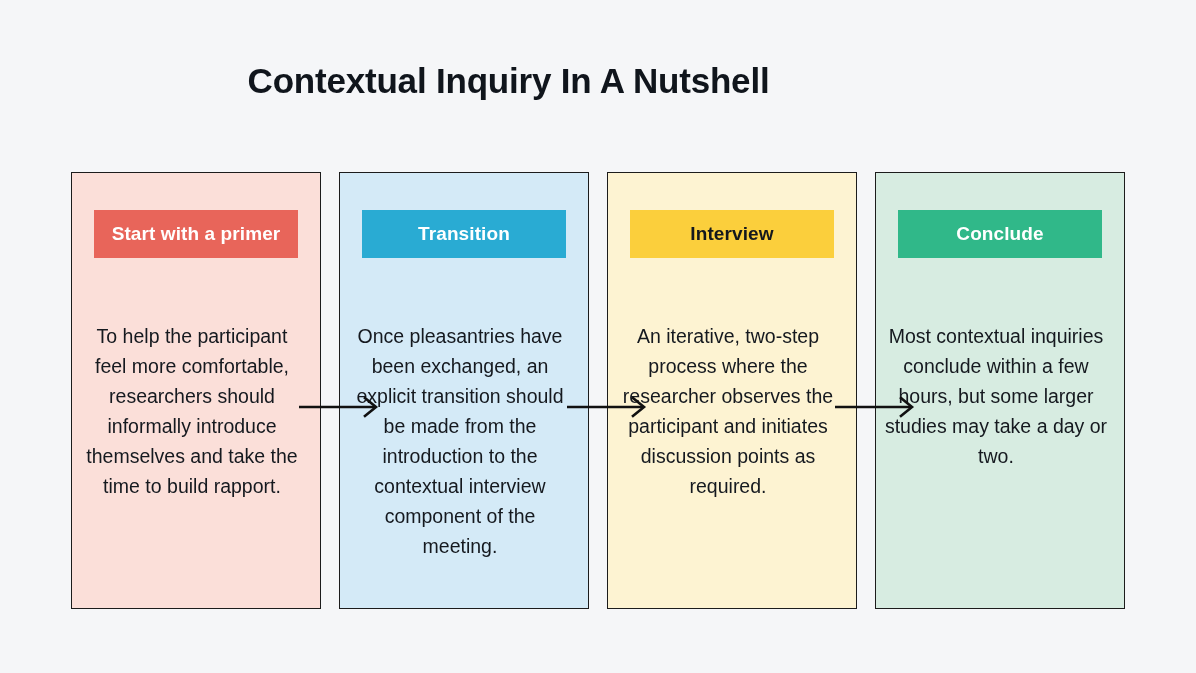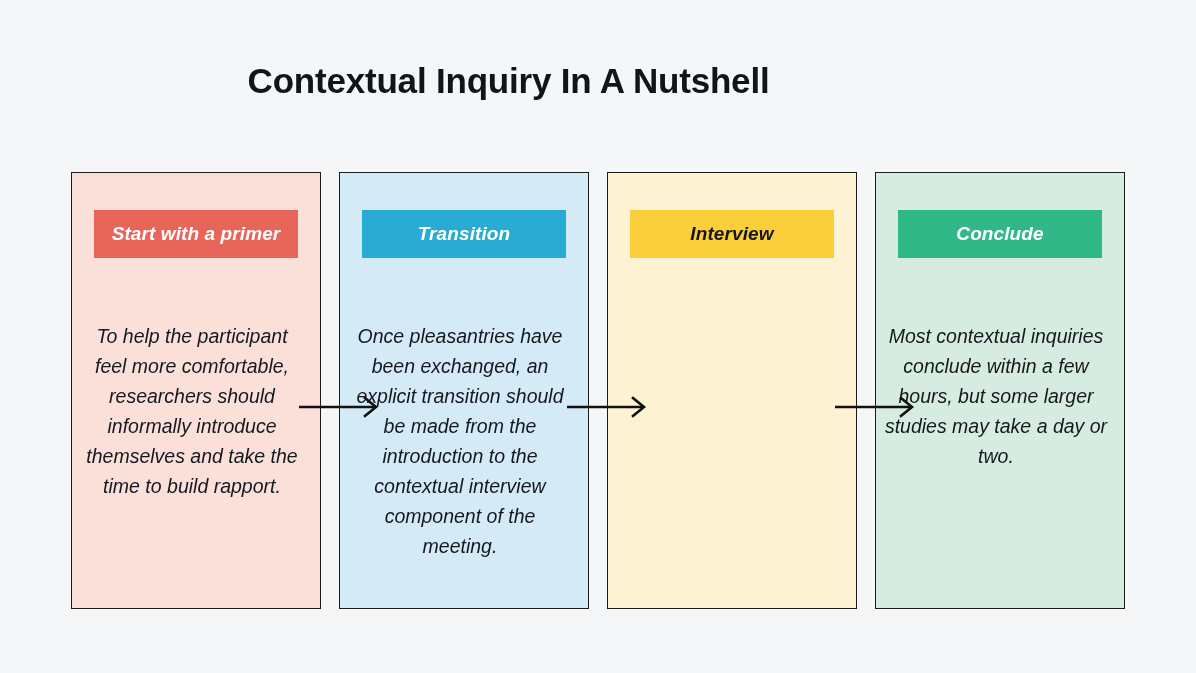--- a/index.html
+++ b/index.html
@@ -34,21 +34,20 @@
     line-height: 1.2;
   }
 
   
   .flow {
     position: absolute;
     top: 172px;
     left: 71px;
     width: 1054px;
     height: 437px;
-    font-style: italic;
   }
 
   .card {
     position: absolute;
     top: 0;
     height: 437px;
     box-sizing: border-box;
     border: 1.6px solid #1c1c1c;
   }
 
@@ -113,20 +112,21 @@
       <div class="card-body">To help the participant feel more comfortable, researchers should informally introduce themselves and take the time to build rapport.</div>
     </div>
 
     <div class="card card-2">
       <div class="card-label label-2">Transition</div>
       <div class="card-body">Once pleasantries have been exchanged, an explicit transition should be made from the introduction to the contextual interview component of the meeting.</div>
     </div>
 
     <div class="card card-3">
       <div class="card-label label-3">Interview</div>
+      <div class="card-body">An iterative, two-step process where the researcher observes the participant and initiates discussion points as required.</div>
     </div>
 
     <div class="card card-4">
       <div class="card-label label-4">Conclude</div>
       <div class="card-body">Most contextual inquiries conclude within a few hours, but some larger studies may take a day or two.</div>
     </div>
 
     <svg class="arrow arrow-1" viewBox="0 0 86 40">
       <line x1="0" y1="20" x2="76" y2="20" stroke="#111111" stroke-width="2.6"></line>
       <polyline points="66,11 77,20 66,29" fill="none" stroke="#111111" stroke-width="2.6" stroke-linecap="square" stroke-linejoin="miter"></polyline>

